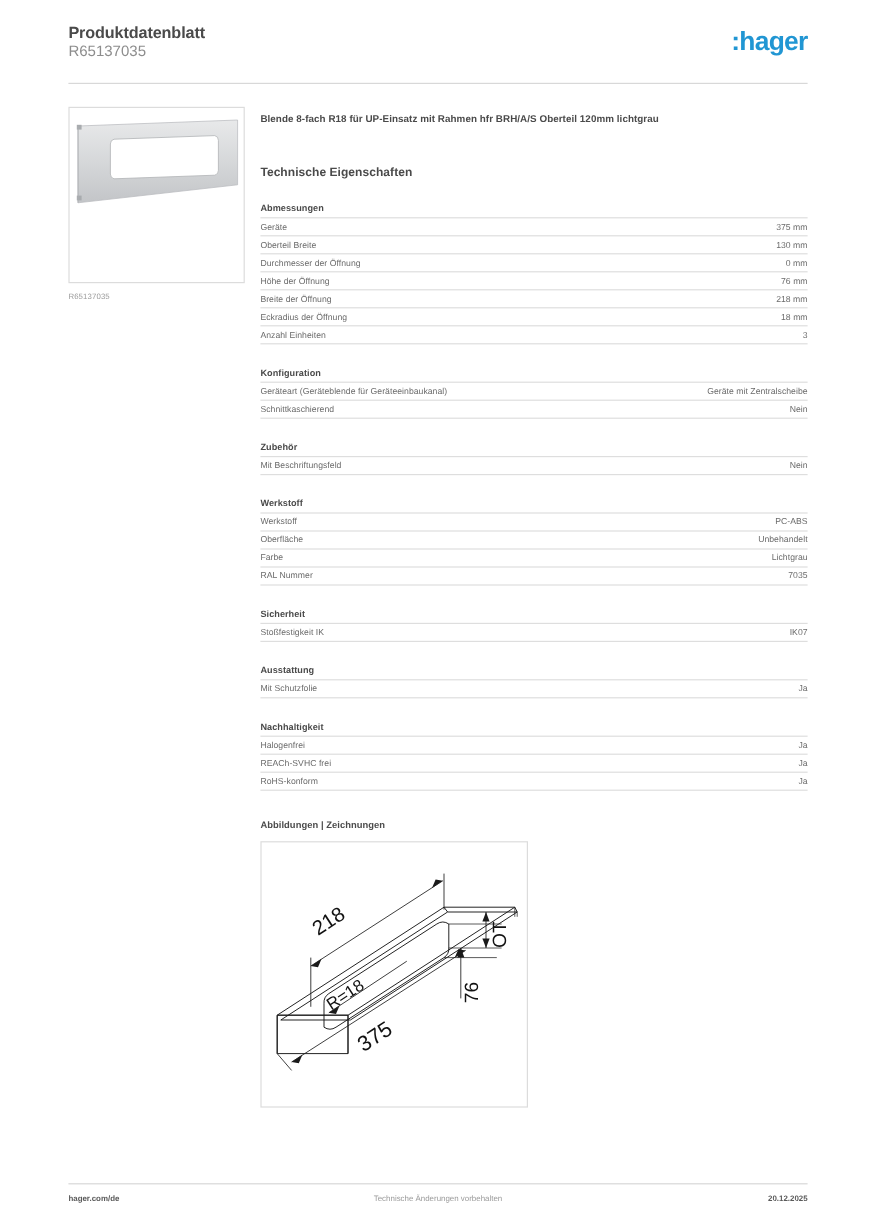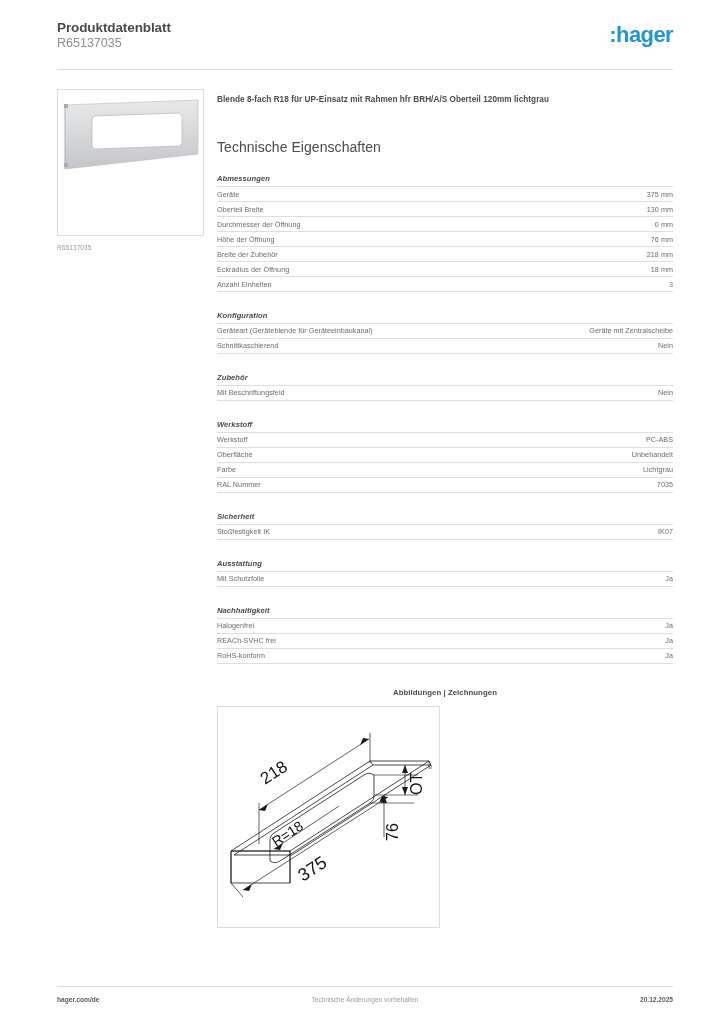--- a/index.html
+++ b/index.html
@@ -105,40 +105,39 @@
   .product-name {
     font-size: 8.2px;
     font-weight: bold;
     color: #4a4a4a;
     line-height: 11px;
     letter-spacing: 0.05px;
     margin: 0;
     padding-top: 5px;
   }
   .section-title {
-    font-size: 14px;
-    font-weight: normal;
+    font-size: 10px;
+    font-weight: bold;
     color: #4a4a4a;
     margin: 0;
     letter-spacing: 0.05px;
   }
   .techprops-title {
     margin-top: 34px;
   }
 
   .spec-group {
     margin-top: 19px;
   }
   .spec-group .group-head {
     font-size: 7.6px;
     font-weight: bold;
     color: #4a4a4a;
     padding-bottom: 3px;
     letter-spacing: 0.05px;
-    font-style: italic;
   }
   table.spec-table {
     width: 100%;
     border-collapse: collapse;
     table-layout: fixed;
   }
   table.spec-table tr {
     border-top: 1px solid #dedede;
   }
   table.spec-table tr:last-child {
@@ -158,21 +157,20 @@
     text-align: right;
   }
 
   
   .draw-title {
     margin-top: 24px;
     font-size: 7.8px;
     font-weight: bold;
     color: #4a4a4a;
     letter-spacing: 0.05px;
-    text-align: center;
   }
   .draw-box {
     margin-top: 9px;
     width: 223px;
     height: 222px;
     border: 1px solid #dcdcdc;
     box-sizing: border-box;
     background: #fff;
     position: relative;
   }
@@ -273,21 +271,21 @@
               </tr>
               <tr>
                 <td class="k">Durchmesser der Öffnung</td>
                 <td class="v">0 mm</td>
               </tr>
               <tr>
                 <td class="k">Höhe der Öffnung</td>
                 <td class="v">76 mm</td>
               </tr>
               <tr>
-                <td class="k">Breite der Zubehör</td>
+                <td class="k">Breite der Öffnung</td>
                 <td class="v">218 mm</td>
               </tr>
               <tr>
                 <td class="k">Eckradius der Öffnung</td>
                 <td class="v">18 mm</td>
               </tr>
               <tr>
                 <td class="k">Anzahl Einheiten</td>
                 <td class="v">3</td>
               </tr>

